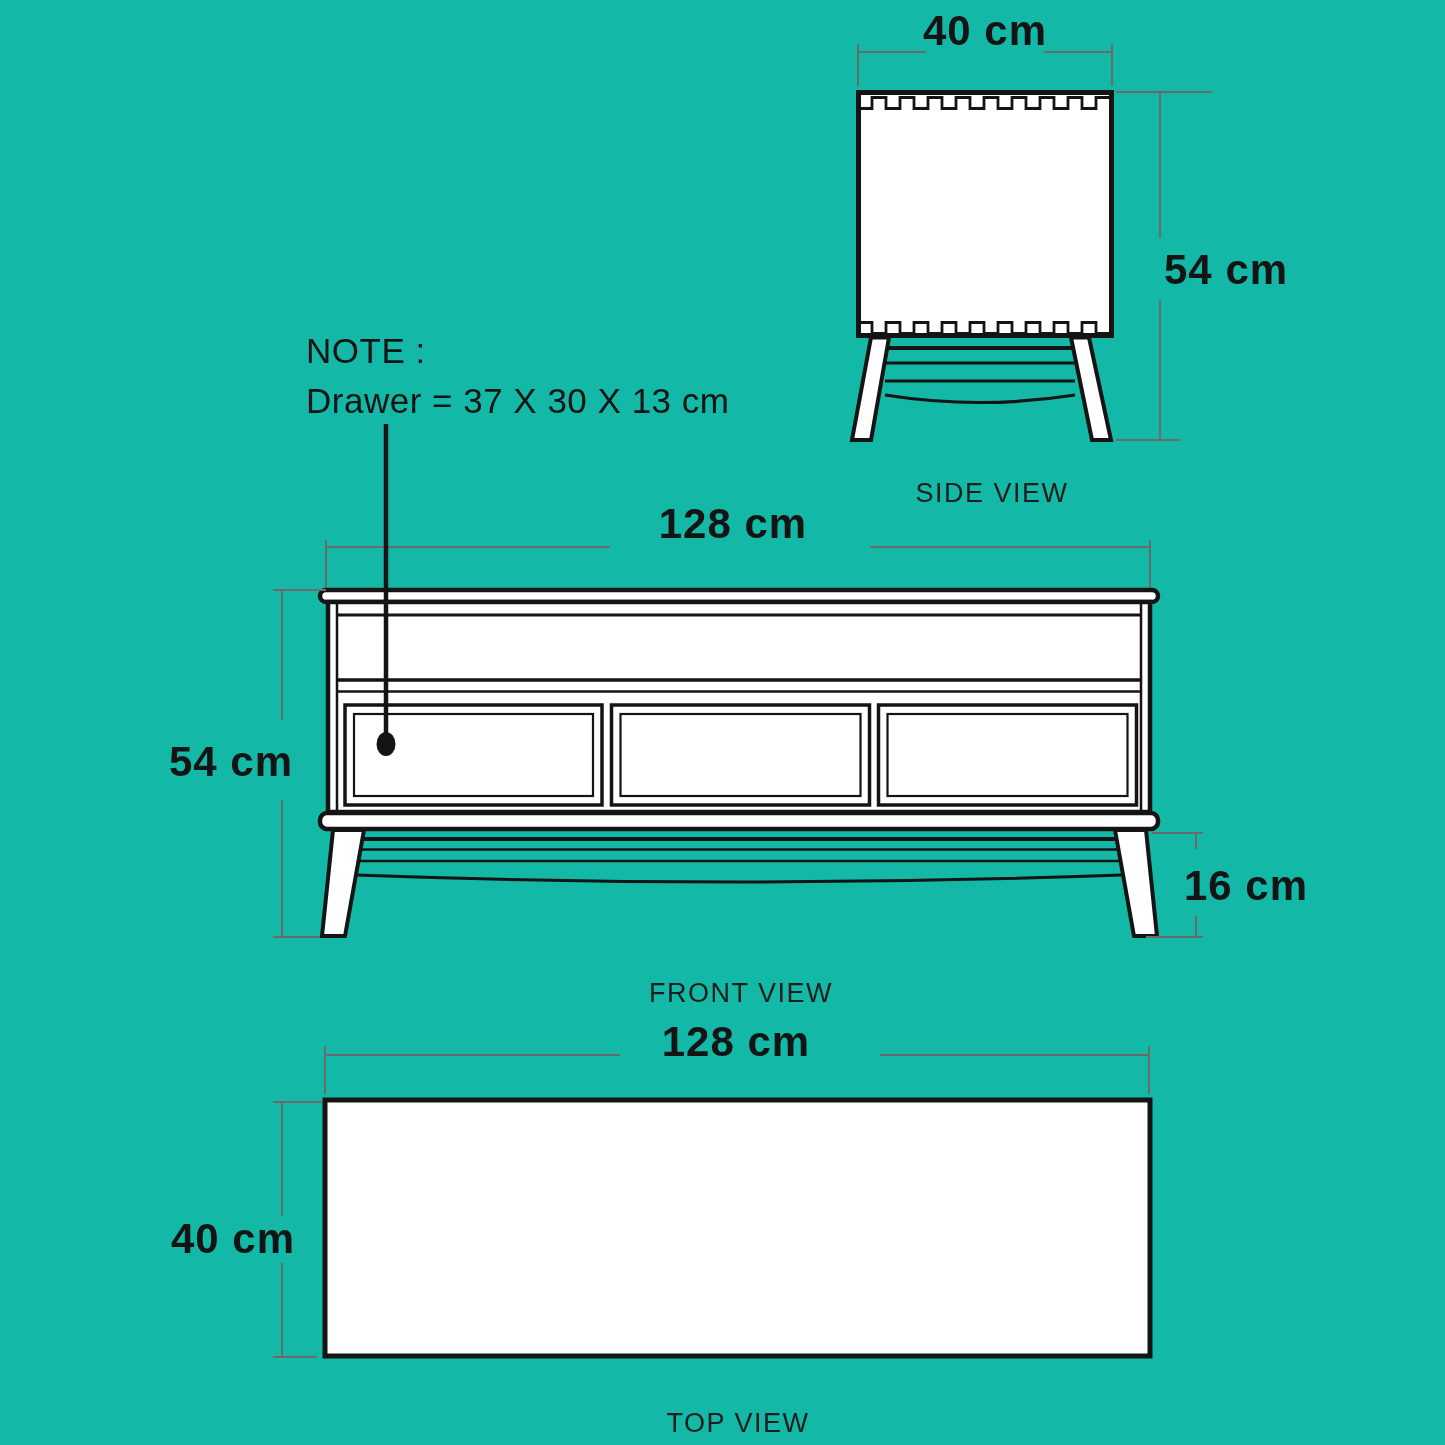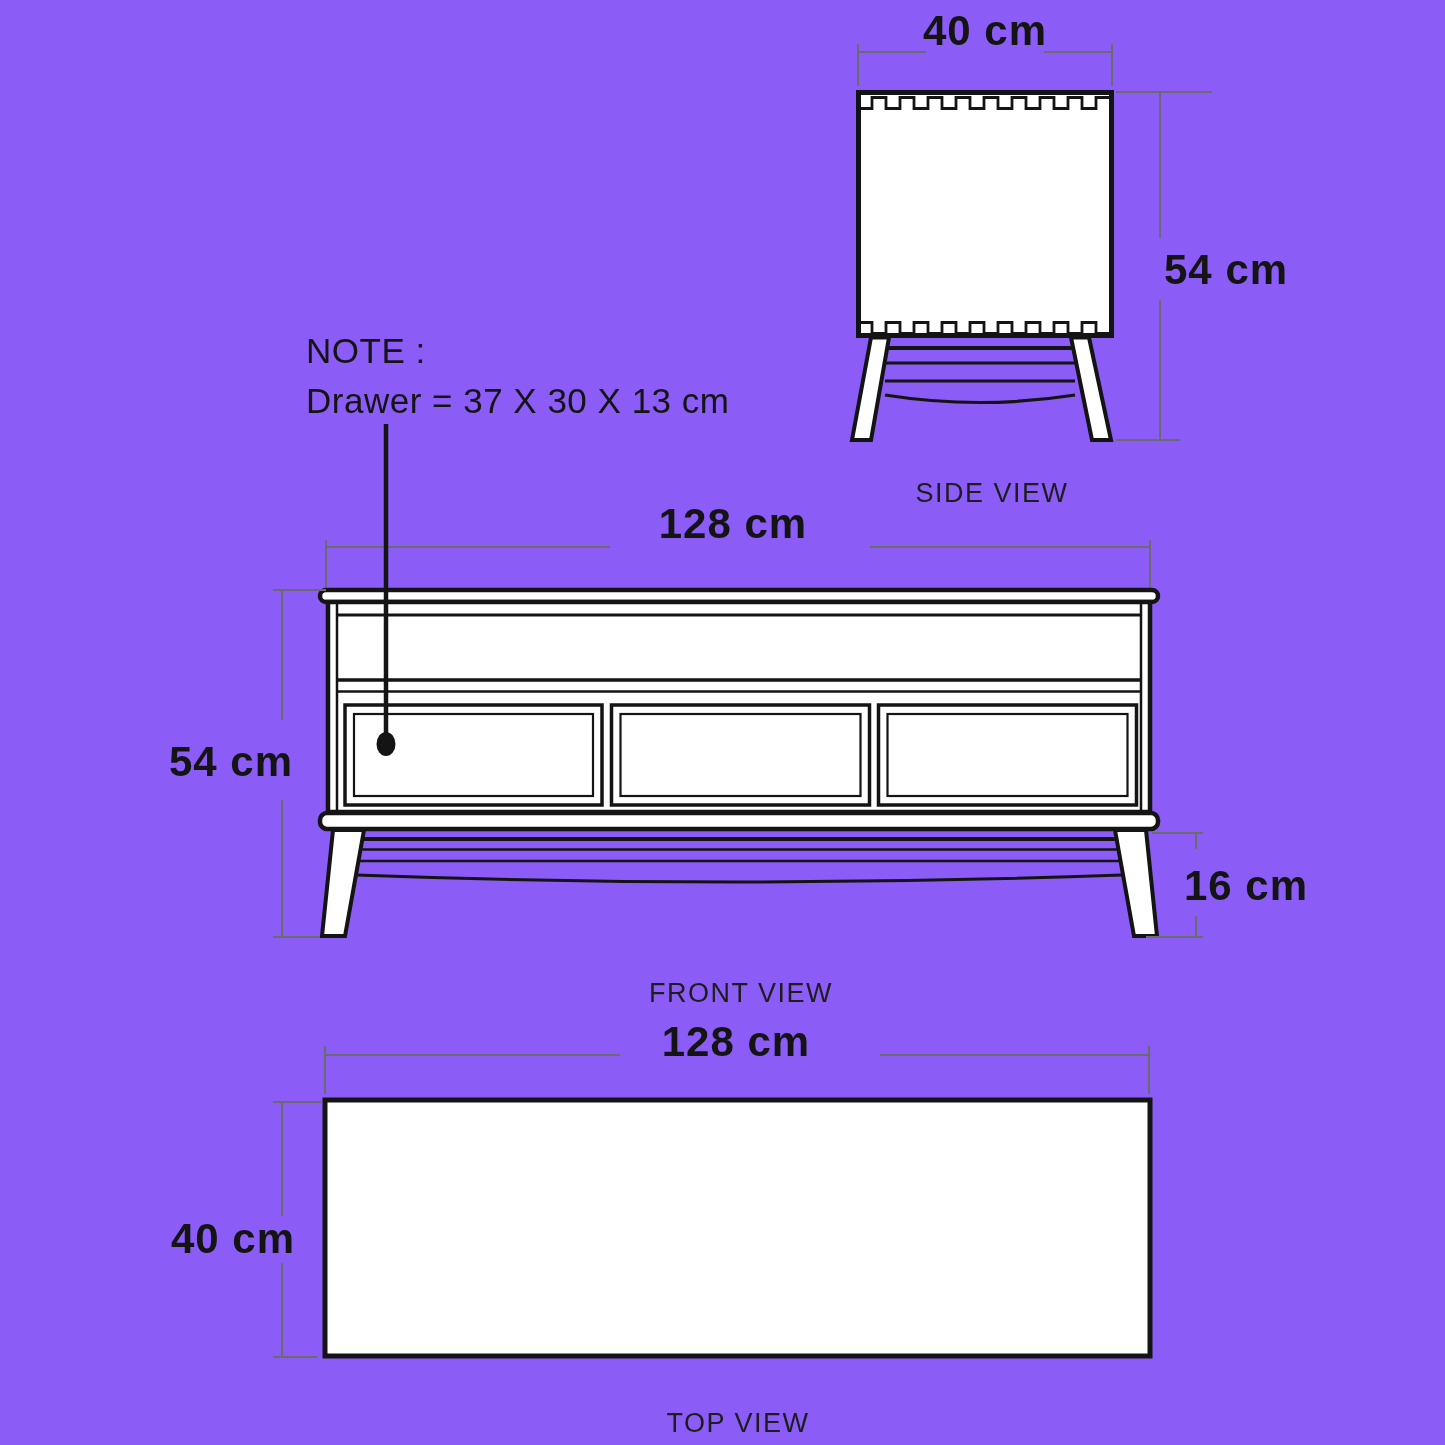--- a/index.html
+++ b/index.html
@@ -4,21 +4,21 @@
 <style>
   html, body {
     margin: 0;
     padding: 0;
     background: #ffffff;
   }
   .canvas {
     position: relative;
     width: 1445px;
     height: 1445px;
-    background: #8b5cf6;
+    background: #14b8a6;
     overflow: hidden;
   }
   svg { display: block; }
   .dim-text {
     font-family: "Liberation Sans", "DejaVu Sans", sans-serif;
     font-weight: bold;
     font-size: 42px;
     letter-spacing: 1px;
     fill: #141414;
   }

